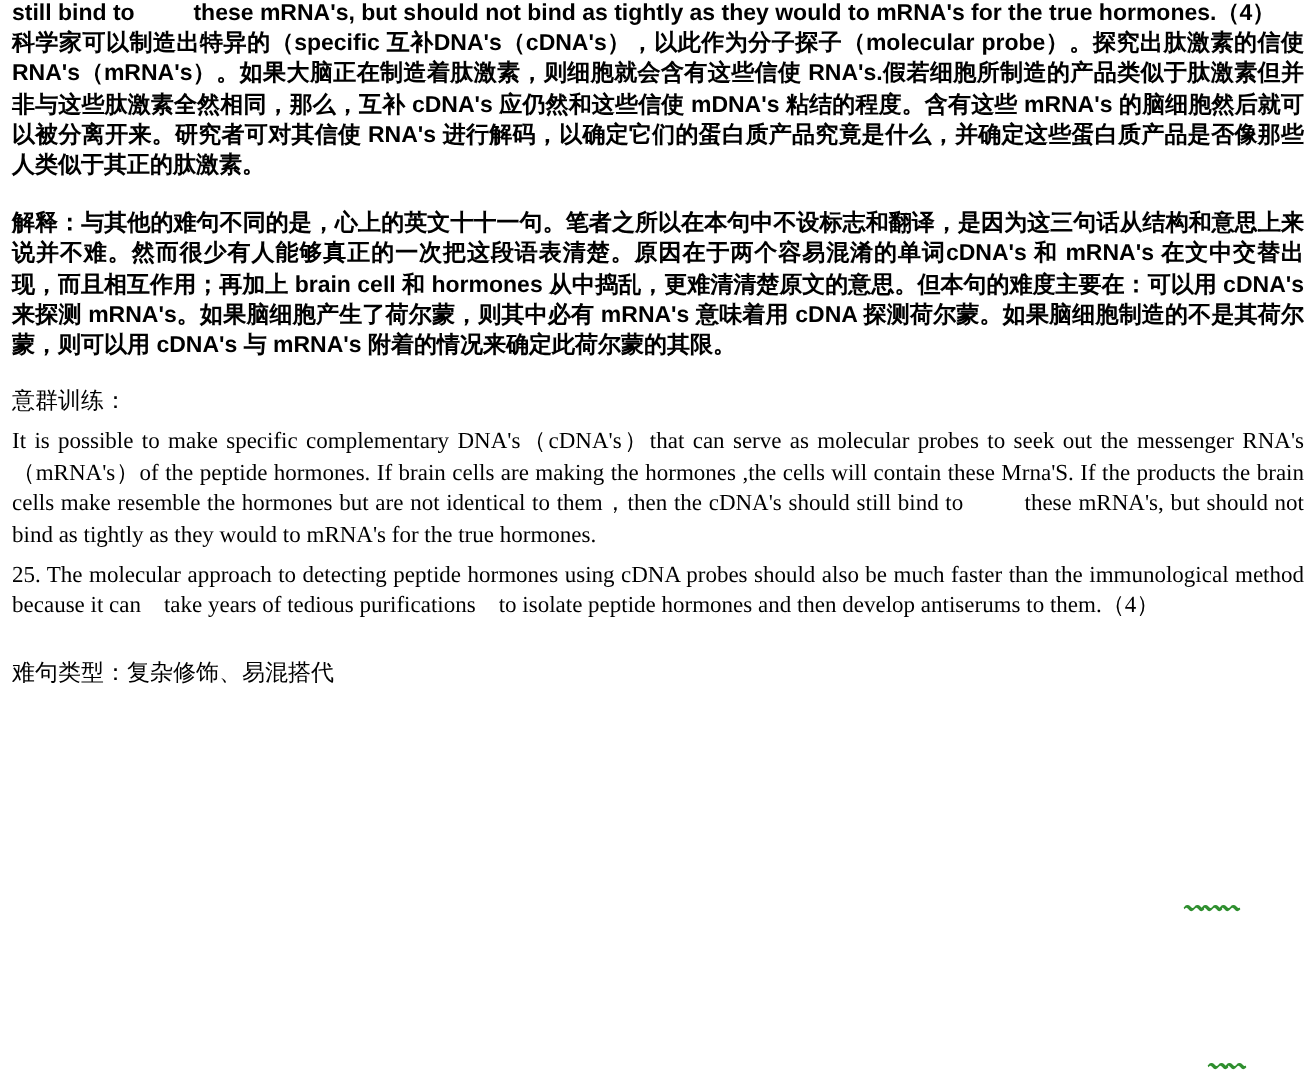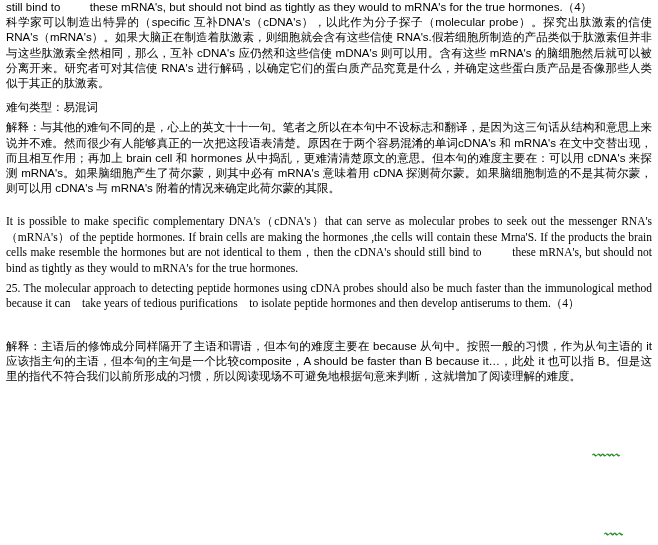--- a/index.html
+++ b/index.html
@@ -25,20 +25,21 @@
   .block {
     padding: 0 6px 0 6px;
   }
   p.para {
     margin: 0 0 0 0;
     line-height: 15.2px;
     text-align: justify;
     text-justify: inter-ideograph;
     font-size: 11.5px;
     letter-spacing: 0px;
+    font-weight: bold;
   }
   .gap-sm { height: 5px; }
   .gap-md { height: 9px; }
   .gap-lg { height: 13px; }
 
   .label-line {
     margin: 0;
     line-height: 15.2px;
     font-size: 11.5px;
   }
@@ -62,52 +63,52 @@
   .sq1 { left: 592px; top: 452px; }
   .sq2 { left: 604px; top: 531px; }
 </style>
 </head>
 <body>
 
 <div class="page">
 
   <div class="block">
     <p class="para">still bind to 　　 these mRNA's, but should not bind as tightly as they would to mRNA's for the true hormones.（4）</p>
-    <p class="para">科学家可以制造出特异的（specific 互补DNA's（cDNA's），以此作为分子探子（molecular probe）。探究出肽激素的信使 RNA's（mRNA's）。如果大脑正在制造着肽激素，则细胞就会含有这些信使 RNA's.假若细胞所制造的产品类似于肽激素但并非与这些肽激素全然相同，那么，互补 cDNA's 应仍然和这些信使 mDNA's 则可以用。含有这些 mRNA's 的脑细胞然后就可以被分离开来。研究者可对其信使 RNA's 进行解码，以确定它们的蛋白质产品究竟是什么，并确定这些蛋白质产品是否像那些人类似于其正的肽激素。</p>
+    <p class="para">科学家可以制造出特异的（specific 互补DNA's（cDNA's），以此作为分子探子（molecular probe）。探究出肽激素的信使 RNA's（mRNA's）。如果大脑正在制造着肽激素，则细胞就会含有这些信使 RNA's.假若细胞所制造的产品类似于肽激素但并非与这些肽激素全然相同，那么，互补 cDNA's 应仍然和这些信使 mDNA's 粘结的程度。含有这些 mRNA's 的脑细胞然后就可以被分离开来。研究者可对其信使 RNA's 进行解码，以确定它们的蛋白质产品究竟是什么，并确定这些蛋白质产品是否像那些人类似于其正的肽激素。</p>
   </div>
 
   <div class="gap-md"></div>
 
   <div class="block">
-    <p class="label-line">难句类型：易混词</p>
     <div class="gap-sm"></div>
     <p class="para">解释：与其他的难句不同的是，心上的英文十十一句。笔者之所以在本句中不设标志和翻译，是因为这三句话从结构和意思上来说并不难。然而很少有人能够真正的一次把这段语表清楚。原因在于两个容易混淆的单词cDNA's 和 mRNA's 在文中交替出现，而且相互作用；再加上 brain cell 和 hormones 从中捣乱，更难清清楚原文的意思。但本句的难度主要在：可以用 cDNA's 来探测 mRNA's。如果脑细胞产生了荷尔蒙，则其中必有 mRNA's 意味着用 cDNA 探测荷尔蒙。如果脑细胞制造的不是其荷尔蒙，则可以用 cDNA's 与 mRNA's 附着的情况来确定此荷尔蒙的其限。</p>
   </div>
 
   <div class="gap-lg"></div>
 
   <div class="block">
+    <p class="label-line">意群训练：</p>
     <div class="gap-sm"></div>
     <p class="eng-para en">It is possible to make specific complementary DNA's（cDNA's）that can serve as molecular probes to seek out the messenger RNA's（mRNA's）of the peptide hormones. If brain cells are making the hormones ,the cells will contain these Mrna'S. If the products the brain cells make resemble the hormones but are not identical to them，then the cDNA's should still bind to 　　 these mRNA's, but should not bind as tightly as they would to mRNA's for the true hormones.</p>
   </div>
 
   <div class="gap-sm"></div>
 
   <div class="block">
     <p class="eng-para en"><span>25.</span> <span>The molecular approach to detecting peptide hormones using cDNA probes should also be much faster than the immunological method because it can　take years of tedious purifications　to isolate peptide hormones and then develop antiserums to them.（4）</span></p>
   </div>
 
   <div class="gap-md"></div>
 
 
   <div class="gap-md"></div>
 
+  <div class="block">
+    <p class="label-line">难句类型：复杂修饰、易混搭代</p>
+  </div>
 
   <div class="gap-md"></div>
 
-  <div class="block">
-    <p class="para">解释：主语后的修饰成分同样隔开了主语和谓语，但本句的难度主要在 because 从句中。按照一般的习惯，作为从句主语的 it 应该指主句的主语，但本句的主句是一个比较composite，A should be faster than B because it…，此处 it 也可以指 B。但是这里的指代不符合我们以前所形成的习惯，所以阅读现场不可避免地根据句意来判断，这就增加了阅读理解的难度。</p>
-  </div>
 
   <div class="squiggle sq1">〰〰〰</div>
   <div class="squiggle sq2">〰〰</div>
 
 </div>
 
 </body></html>

